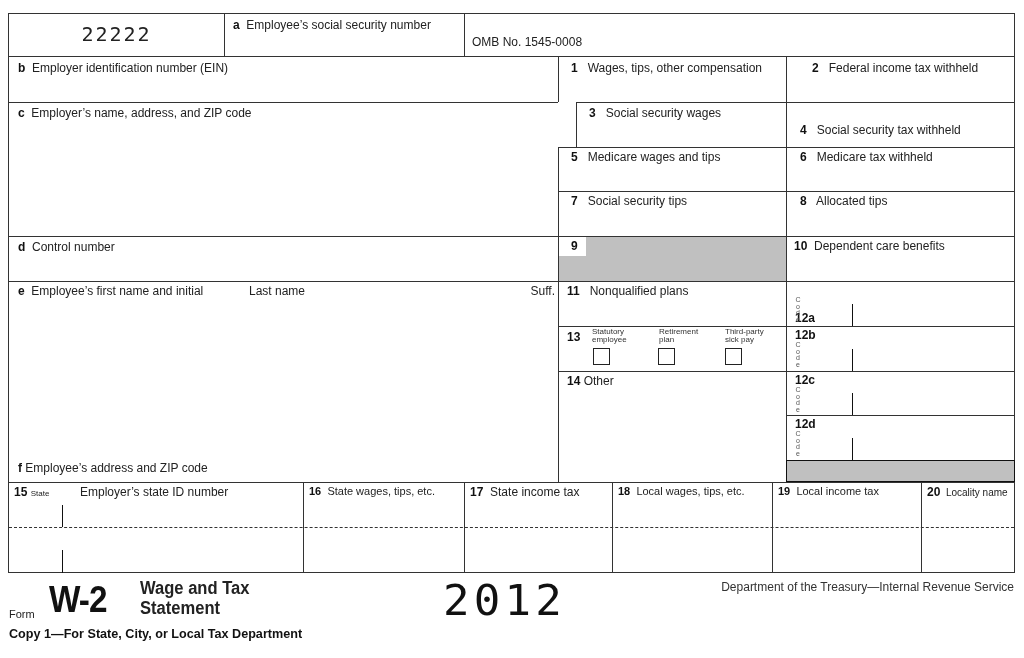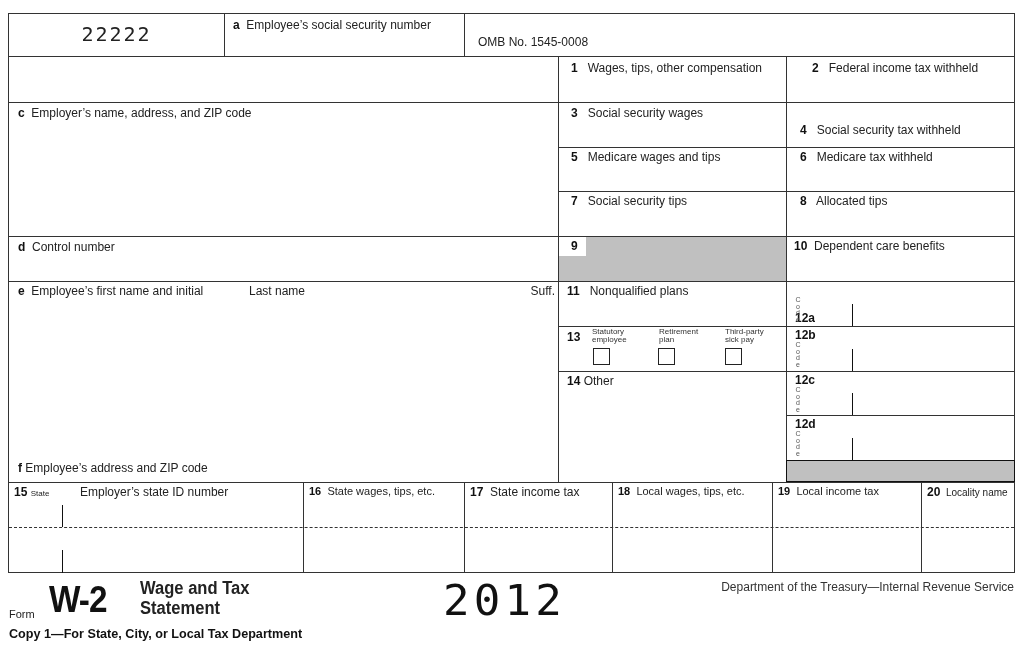--- a/index.html
+++ b/index.html
@@ -26,24 +26,25 @@
 <div class="box bl" style="left:1014px;top:13px;width:1px;height:560px;"></div>
 
 <div class="box" style="left:9px;top:14px;width:215px;height:42px;">
   <div style="position:absolute;left:0;right:0;top:8px;text-align:center;font-family:'DejaVu Sans Mono',monospace;font-size:20px;letter-spacing:2px;color:#222;">22222</div>
 </div>
 <div class="box bl" style="left:224px;top:14px;width:240px;height:42px;">
   <span class="lbl" style="left:8px;top:4px;"><b>a</b>&nbsp; <span>Employee’s social security number</span></span>
   <input class="field" style="left: 0px; top: 22px; width: 238px; height: 18px;" value="">
 </div>
 <div class="box bl" style="left:464px;top:14px;width:550px;height:42px;">
-  <span class="lbl" style="left:13px;top:21px;">OMB No. 1545-0008</span>
+  <span class="lbl" style="left:7px;top:21px;">OMB No. 1545-0008</span>
 </div>
 
 <div class="box bt" style="left:9px;top:56px;width:549px;height:46px;">
+  <span class="lbl" style="left:9px;top:4px;"><b>b</b>&nbsp; <span>Employer identification number (EIN)</span></span>
   <input class="field" style="left: 4px; top: 22px; width: 540px; height: 20px;" value="">
 </div>
 <div class="box bt" style="left:9px;top:102px;width:549px;height:134px;">
   <span class="lbl" style="left:9px;top:3px;"><b>c</b>&nbsp; <span>Employer’s name, address, and ZIP code</span></span>
   <textarea style="position: absolute; left: 6px; top: 22px; width: 535px; height: 104px; border: none; background: transparent; resize: none; outline: none; font-family: &quot;Liberation Mono&quot;, monospace; font-size: 12px;"></textarea>
 </div>
 <div class="box bt" style="left:9px;top:236px;width:549px;height:45px;">
   <span class="lbl" style="left:9px;top:3px;"><b>d</b>&nbsp; <span>Control number</span></span>
   <input class="field" style="left: 4px; top: 21px; width: 540px; height: 20px;" value="">
 </div>
@@ -53,21 +54,21 @@
   <span class="lbl" style="right:3px;top:2px;">Suff.</span>
   <input class="field" style="left: 4px; top: 20px; width: 540px; height: 20px;" value="">
   <textarea style="position: absolute; left: 6px; top: 44px; width: 535px; height: 130px; border: none; background: transparent; resize: none; outline: none; font-family: &quot;Liberation Mono&quot;, monospace; font-size: 12px;"></textarea>
   <span class="lbl" style="left:9px;top:179px;"><b>f</b>&nbsp;<span>Employee’s address and ZIP code</span></span>
 </div>
 
 <div class="box bt bl" style="left:558px;top:56px;width:228px;height:46px;">
   <span class="lbl" style="left:12px;top:4px;"><span class="num">1</span>&nbsp;&nbsp; <span>Wages, tips, other compensation</span></span>
   <input class="field" style="left: 4px; top: 22px; width: 220px; height: 20px;" value="">
 </div>
-<div class="box bt bl" style="left:558px;top:102px;width:228px;height:45px;">
+<div class="box bt bl" style="left:576px;top:102px;width:228px;height:45px;">
   <span class="lbl" style="left:12px;top:3px;"><span class="num">3</span>&nbsp;&nbsp; <span>Social security wages</span></span>
   <input class="field" style="left: 4px; top: 21px; width: 220px; height: 20px;" value="">
 </div>
 <div class="box bt bl" style="left:558px;top:147px;width:228px;height:44px;">
   <span class="lbl" style="left:12px;top:2px;"><span class="num">5</span>&nbsp;&nbsp; <span>Medicare wages and tips</span></span>
   <input class="field" style="left: 4px; top: 20px; width: 220px; height: 20px;" value="">
 </div>
 <div class="box bt bl" style="left:558px;top:191px;width:228px;height:45px;">
   <span class="lbl" style="left:12px;top:2px;"><span class="num">7</span>&nbsp;&nbsp; <span>Social security tips</span></span>
   <input class="field" style="left: 4px; top: 20px; width: 220px; height: 20px;" value="">

